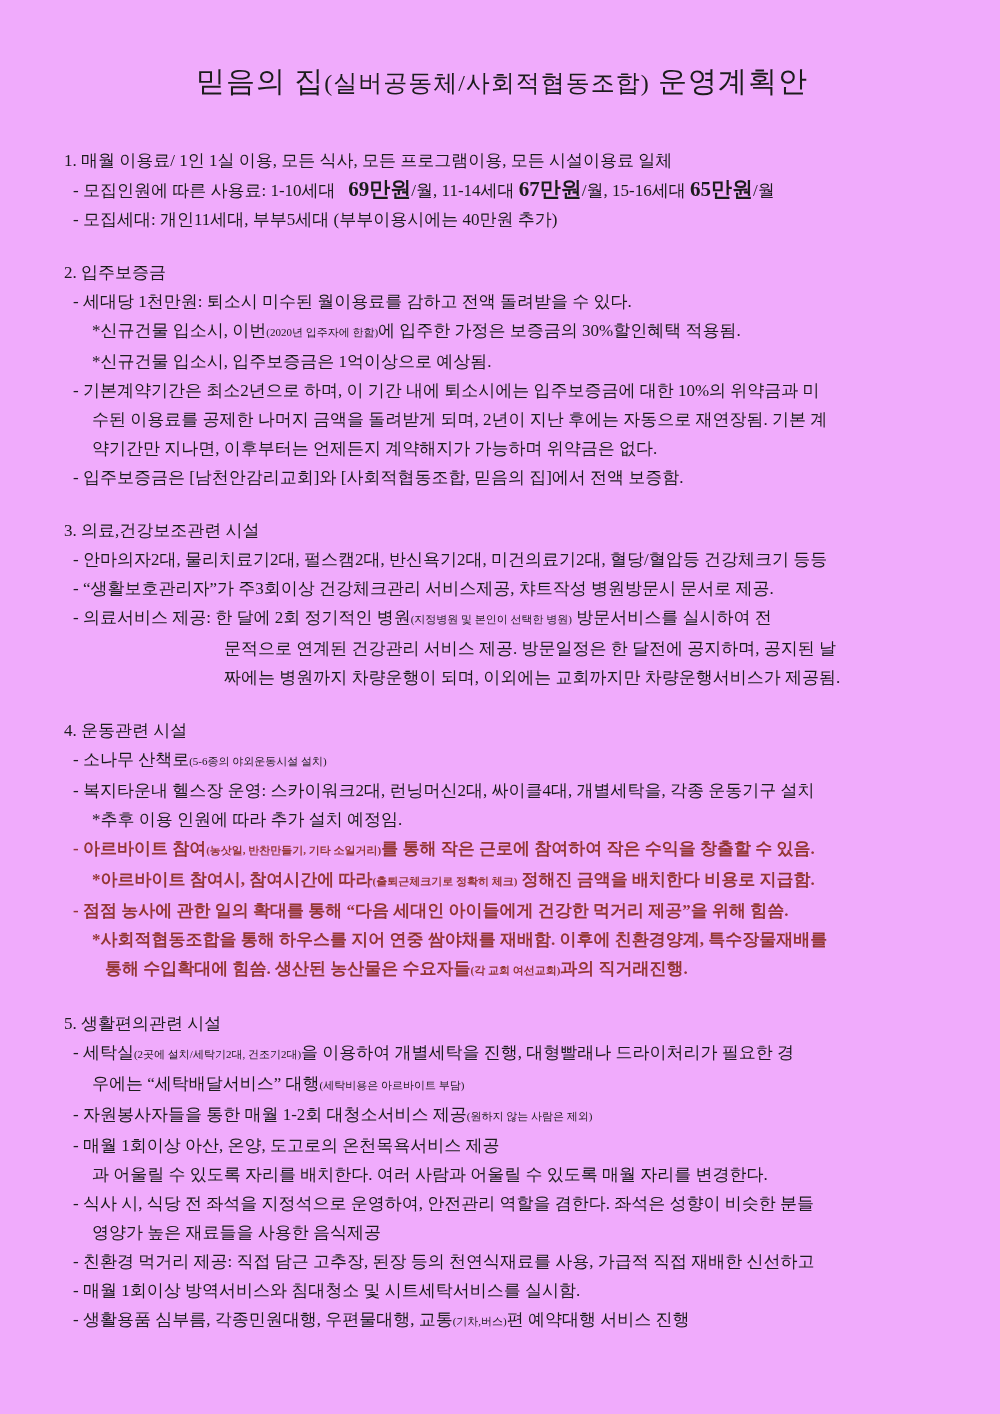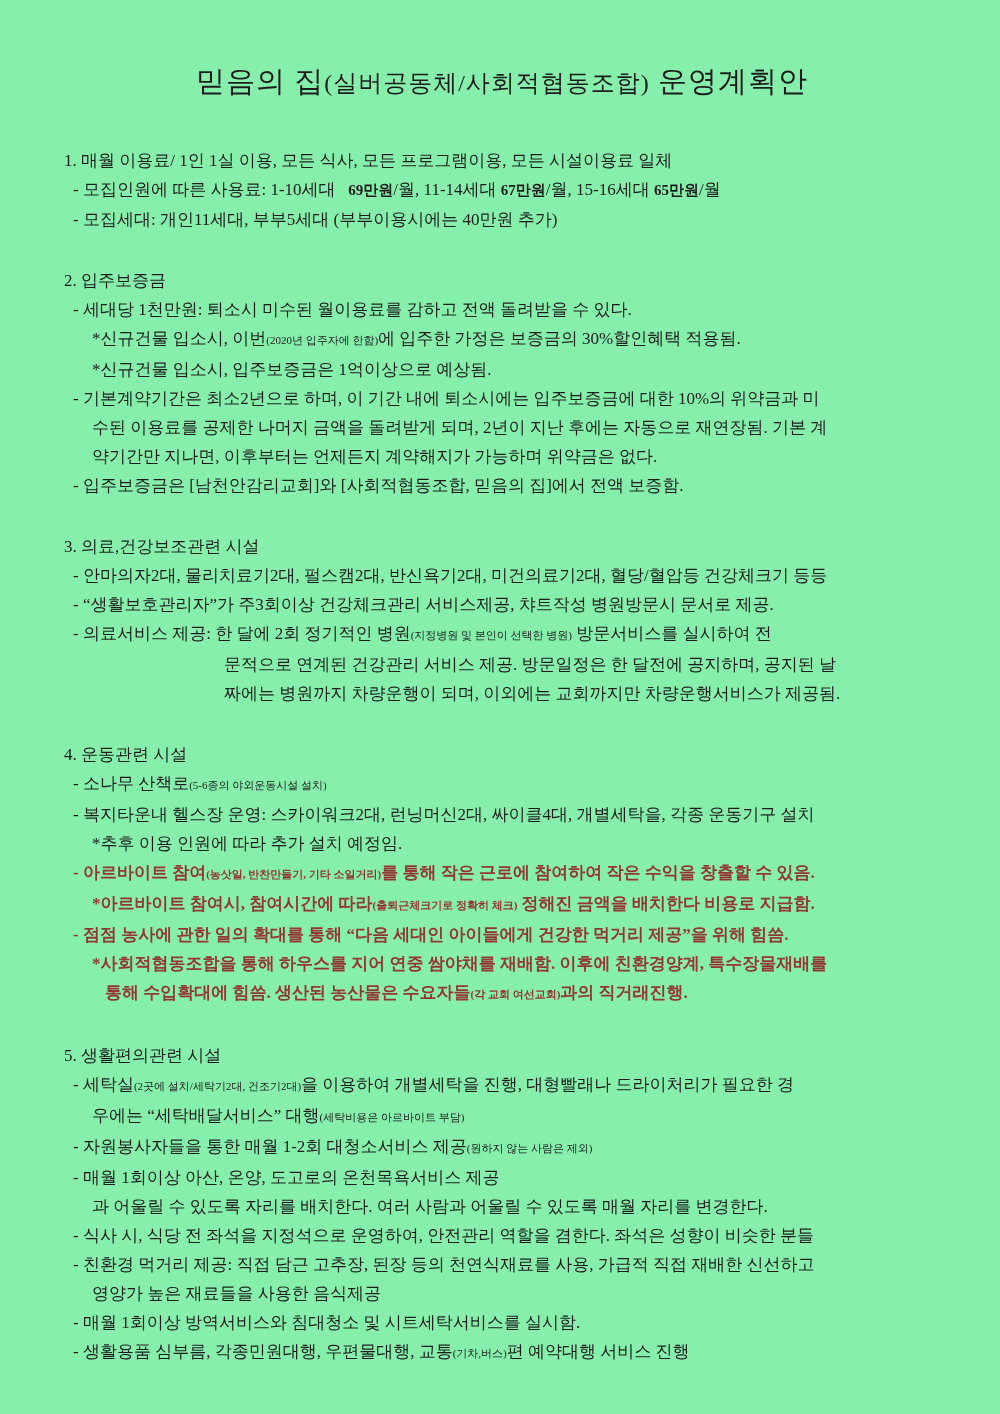--- a/index.html
+++ b/index.html
@@ -12,49 +12,49 @@
     height: 1414px;
     font-family: "Liberation Serif", "DejaVu Serif", serif;
     color: #1c1c1c;
     overflow: hidden;
   }
   .page {
     box-sizing: border-box;
     width: 1000px;
     height: 1414px;
     padding: 58px 60px 0 64px;
-    background: #86efac;
+    background: #f0abfc;
   }
   .doc-title {
     text-align: center;
     font-size: 29px;
     font-weight: 400;
     letter-spacing: 1px;
     margin: 4px 0 44px 0;
     white-space: nowrap;
   }
   .doc-title .t-sm { font-size: 24px; }
-  .section { margin-top: 32px; }
+  .section { margin-top: 24px; }
   .section:first-of-type { margin-top: 0; }
   .ln {
     font-size: 17px;
     line-height: 29px;
     white-space: pre;
   }
   
   .ind-h    { padding-left: 0;   }
   .ind-d    { padding-left: 9px; }
   .ind-w    { padding-left: 28px;}
   .ind-s    { padding-left: 28px;}
   .ind-sw   { padding-left: 41px;}
   .ind-deep { padding-left: 160px;}
   
   .red { color: #943634; font-weight: bold; }
   .sm  { font-size: 11px; }
-  .b   { font-weight: bold; font-size: 15px; }
+  .b   { font-weight: bold; font-size: 21px; }
 </style>
 </head>
 <body>
 
 <div class="page">
   <h1 class="doc-title"><span class="t-big">믿음의 집</span><span class="t-sm">(실버공동체/사회적협동조합)</span><span class="t-big"> 운영계획안</span></h1>
   <div id="doc">
       <div class="section">
         <div class="ln ind-h"><span class="">1. 매월 이용료/ 1인 1실 이용, 모든 식사, 모든 프로그램이용, 모든 시설이용료 일체</span></div>
         <div class="ln ind-d"><span class="">- 모집인원에 따른 사용료: 1-10세대   </span><span class="b ">69만원</span><span class="">/월, 11-14세대 </span><span class="b ">67만원</span><span class="">/월, 15-16세대 </span><span class="b ">65만원</span><span class="">/월</span></div>
@@ -90,19 +90,19 @@
         <div class="ln ind-sw red"><span class="">통해 수입확대에 힘씀. 생산된 농산물은 수요자들</span><span class="sm">(각 교회 여선교회)</span><span class="">과의 직거래진행.</span></div>
       </div>
       <div class="section">
         <div class="ln ind-h"><span class="">5. 생활편의관련 시설</span></div>
         <div class="ln ind-d"><span class="">- 세탁실</span><span class="sm">(2곳에 설치/세탁기2대, 건조기2대)</span><span class="">을 이용하여 개별세탁을 진행, 대형빨래나 드라이처리가 필요한 경</span></div>
         <div class="ln ind-w"><span class="">우에는 “세탁배달서비스” 대행</span><span class="sm">(세탁비용은 아르바이트 부담)</span></div>
         <div class="ln ind-d"><span class="">- 자원봉사자들을 통한 매월 1-2회 대청소서비스 제공</span><span class="sm">(원하지 않는 사람은 제외)</span></div>
         <div class="ln ind-d"><span class="">- 매월 1회이상 아산, 온양, 도고로의 온천목욕서비스 제공</span></div>
         <div class="ln ind-w"><span class="">과 어울릴 수 있도록 자리를 배치한다. 여러 사람과 어울릴 수 있도록 매월 자리를 변경한다.</span></div>
         <div class="ln ind-d"><span class="">- 식사 시, 식당 전 좌석을 지정석으로 운영하여, 안전관리 역할을 겸한다. 좌석은 성향이 비슷한 분들</span></div>
+        <div class="ln ind-w"><span class="">영양가 높은 재료들을 사용한 음식제공</span></div>
         <div class="ln ind-d"><span class="">- 친환경 먹거리 제공: 직접 담근 고추장, 된장 등의 천연식재료를 사용, 가급적 직접 재배한 신선하고</span></div>
-        <div class="ln ind-w"><span class="">영양가 높은 재료들을 사용한 음식제공</span></div>
         <div class="ln ind-d"><span class="">- 매월 1회이상 방역서비스와 침대청소 및 시트세탁서비스를 실시함.</span></div>
         <div class="ln ind-d"><span class="">- 생활용품 심부름, 각종민원대행, 우편물대행, 교통</span><span class="sm">(기차,버스)</span><span class="">편 예약대행 서비스 진행</span></div>
       </div>
     </div>
 </div>
 
 </body></html>

